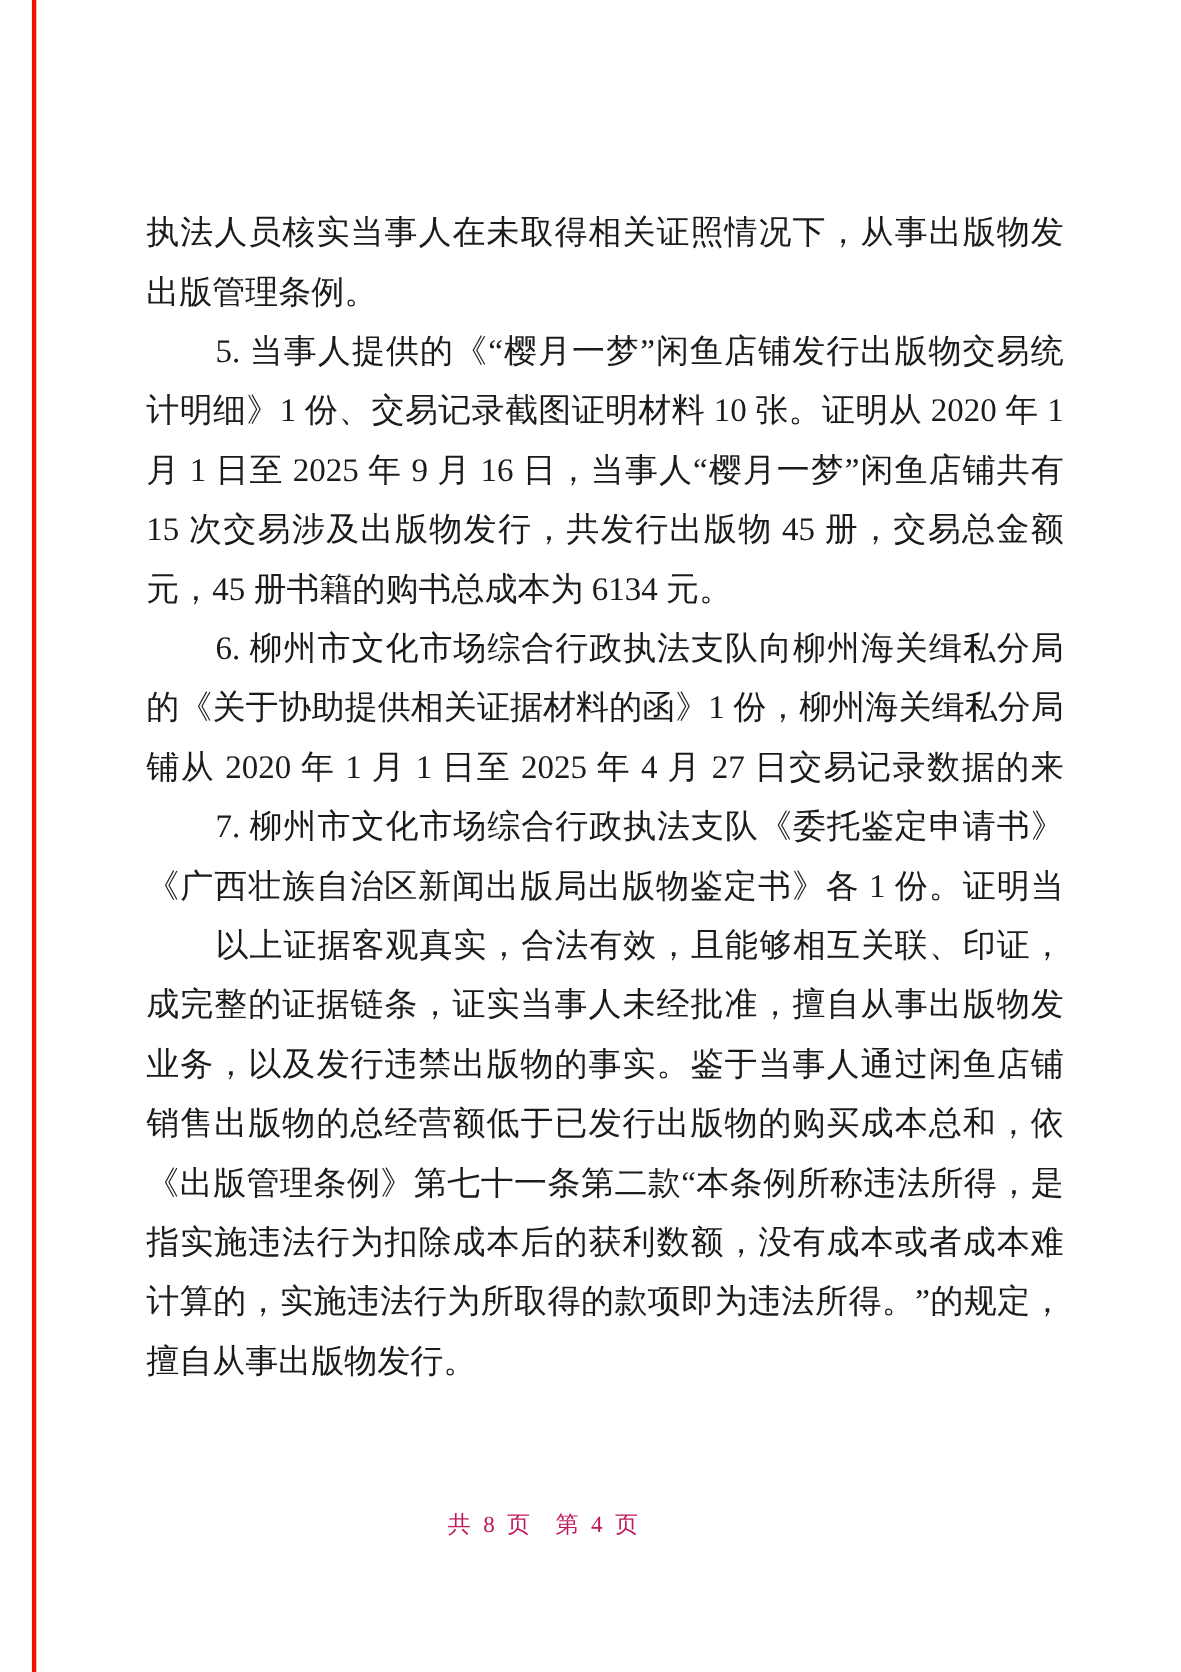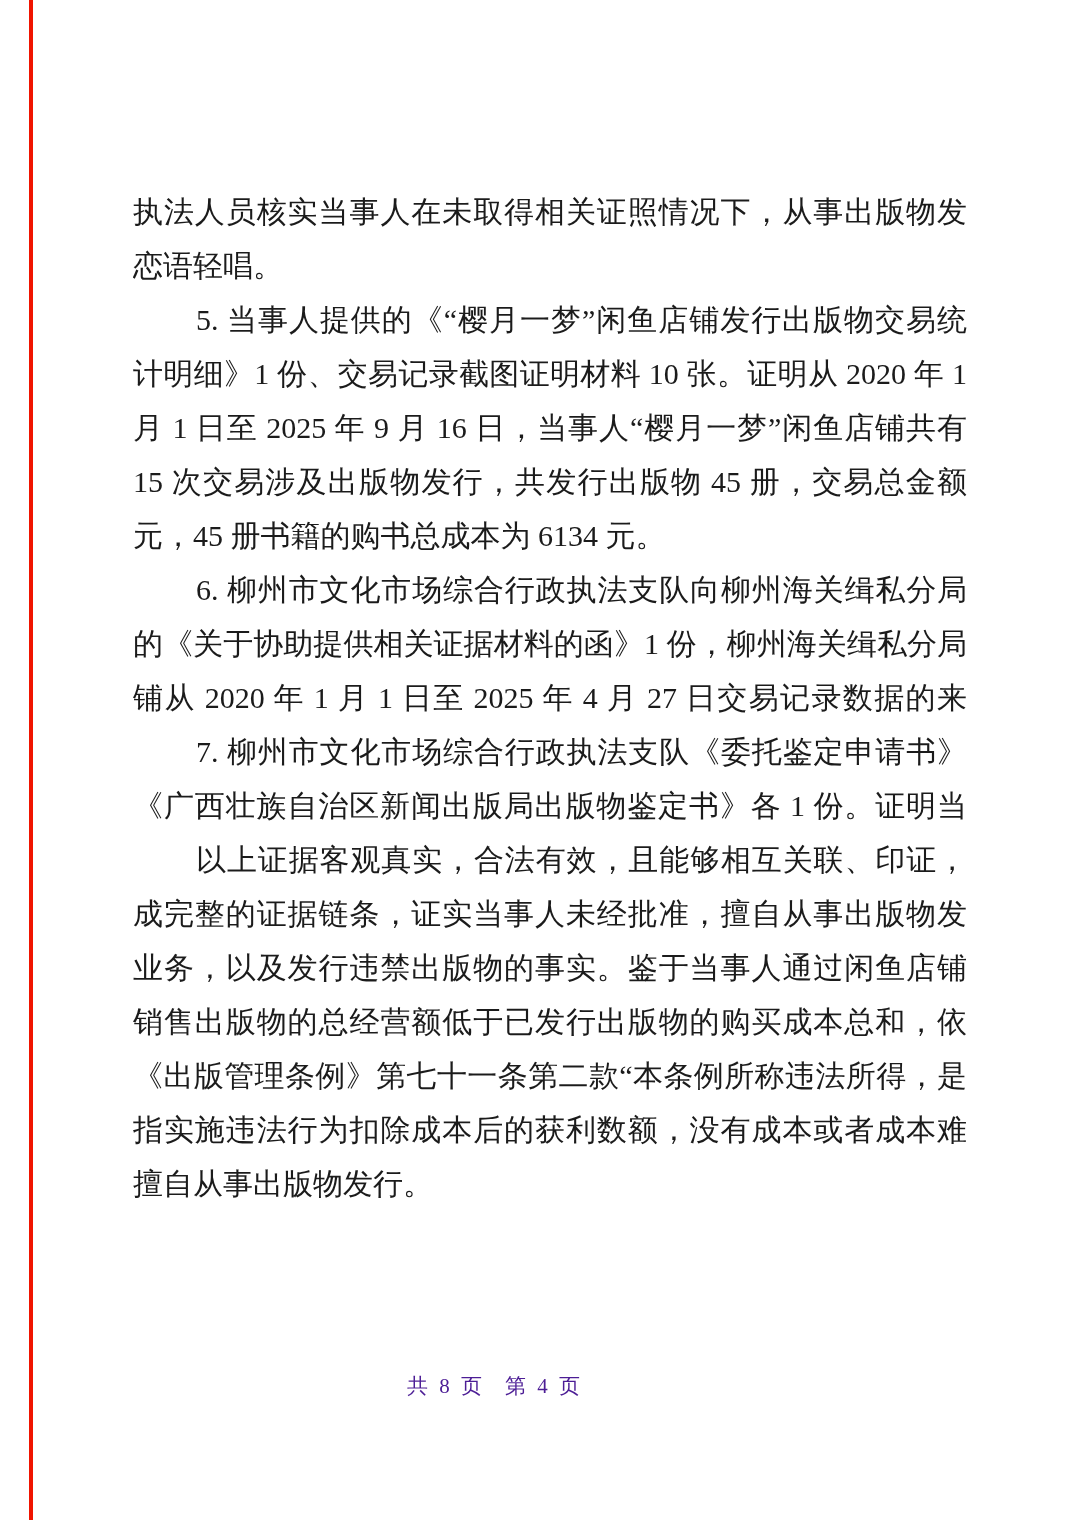--- a/index.html
+++ b/index.html
@@ -49,49 +49,50 @@
     padding-left: 63px;
   }
   .page-footer {
     position: absolute;
     left: 0;
     top: 1372px;
     width: 990px;
     text-align: center;
     font-size: 21px;
     letter-spacing: 3px;
-    color: #4c1d95;
+    color: #be185d;
   }
   .page-footer .sep {
     display: inline-block;
     width: 20px;
   }
 </style>
 </head>
 <body>
 
 <div class="red-edge-line"></div>
 
 <main class="doc-body">
   <p class="line">执法人员核实当事人在未取得相关证照情况下，从事出版物发行</p>
-  <p class="line end">恋语轻唱。</p>
+  <p class="line end">出版管理条例。</p>
   <p class="line indent">5. 当事人提供的《“樱月一梦”闲鱼店铺发行出版物交易统</p>
   <p class="line">计明细》1 份、交易记录截图证明材料 10 张。证明从 2020 年 1</p>
   <p class="line">月 1 日至 2025 年 9 月 16 日，当事人“樱月一梦”闲鱼店铺共有</p>
   <p class="line">15 次交易涉及出版物发行，共发行出版物 45 册，交易总金额 2770</p>
   <p class="line end">元，45 册书籍的购书总成本为 6134 元。</p>
   <p class="line indent">6. 柳州市文化市场综合行政执法支队向柳州海关缉私分局发</p>
   <p class="line">的《关于协助提供相关证据材料的函》1 份，柳州海关缉私分局提</p>
   <p class="line">铺从 2020 年 1 月 1 日至 2025 年 4 月 27 日交易记录数据的来源。</p>
   <p class="line indent">7. 柳州市文化市场综合行政执法支队《委托鉴定申请书》和</p>
   <p class="line">《广西壮族自治区新闻出版局出版物鉴定书》各 1 份。证明当事</p>
   <p class="line indent">以上证据客观真实，合法有效，且能够相互关联、印证，形</p>
   <p class="line">成完整的证据链条，证实当事人未经批准，擅自从事出版物发行</p>
   <p class="line">业务，以及发行违禁出版物的事实。鉴于当事人通过闲鱼店铺已</p>
   <p class="line">销售出版物的总经营额低于已发行出版物的购买成本总和，依据</p>
   <p class="line">《出版管理条例》第七十一条第二款“本条例所称违法所得，是</p>
   <p class="line">指实施违法行为扣除成本后的获利数额，没有成本或者成本难以</p>
+  <p class="line">计算的，实施违法行为所取得的款项即为违法所得。”的规定，</p>
   <p class="line end">擅自从事出版物发行。</p>
 </main>
 
 <footer class="page-footer">
   <span>共 8 页</span><span class="sep"></span><span>第 4 页</span>
 </footer>
 
 </body></html>

